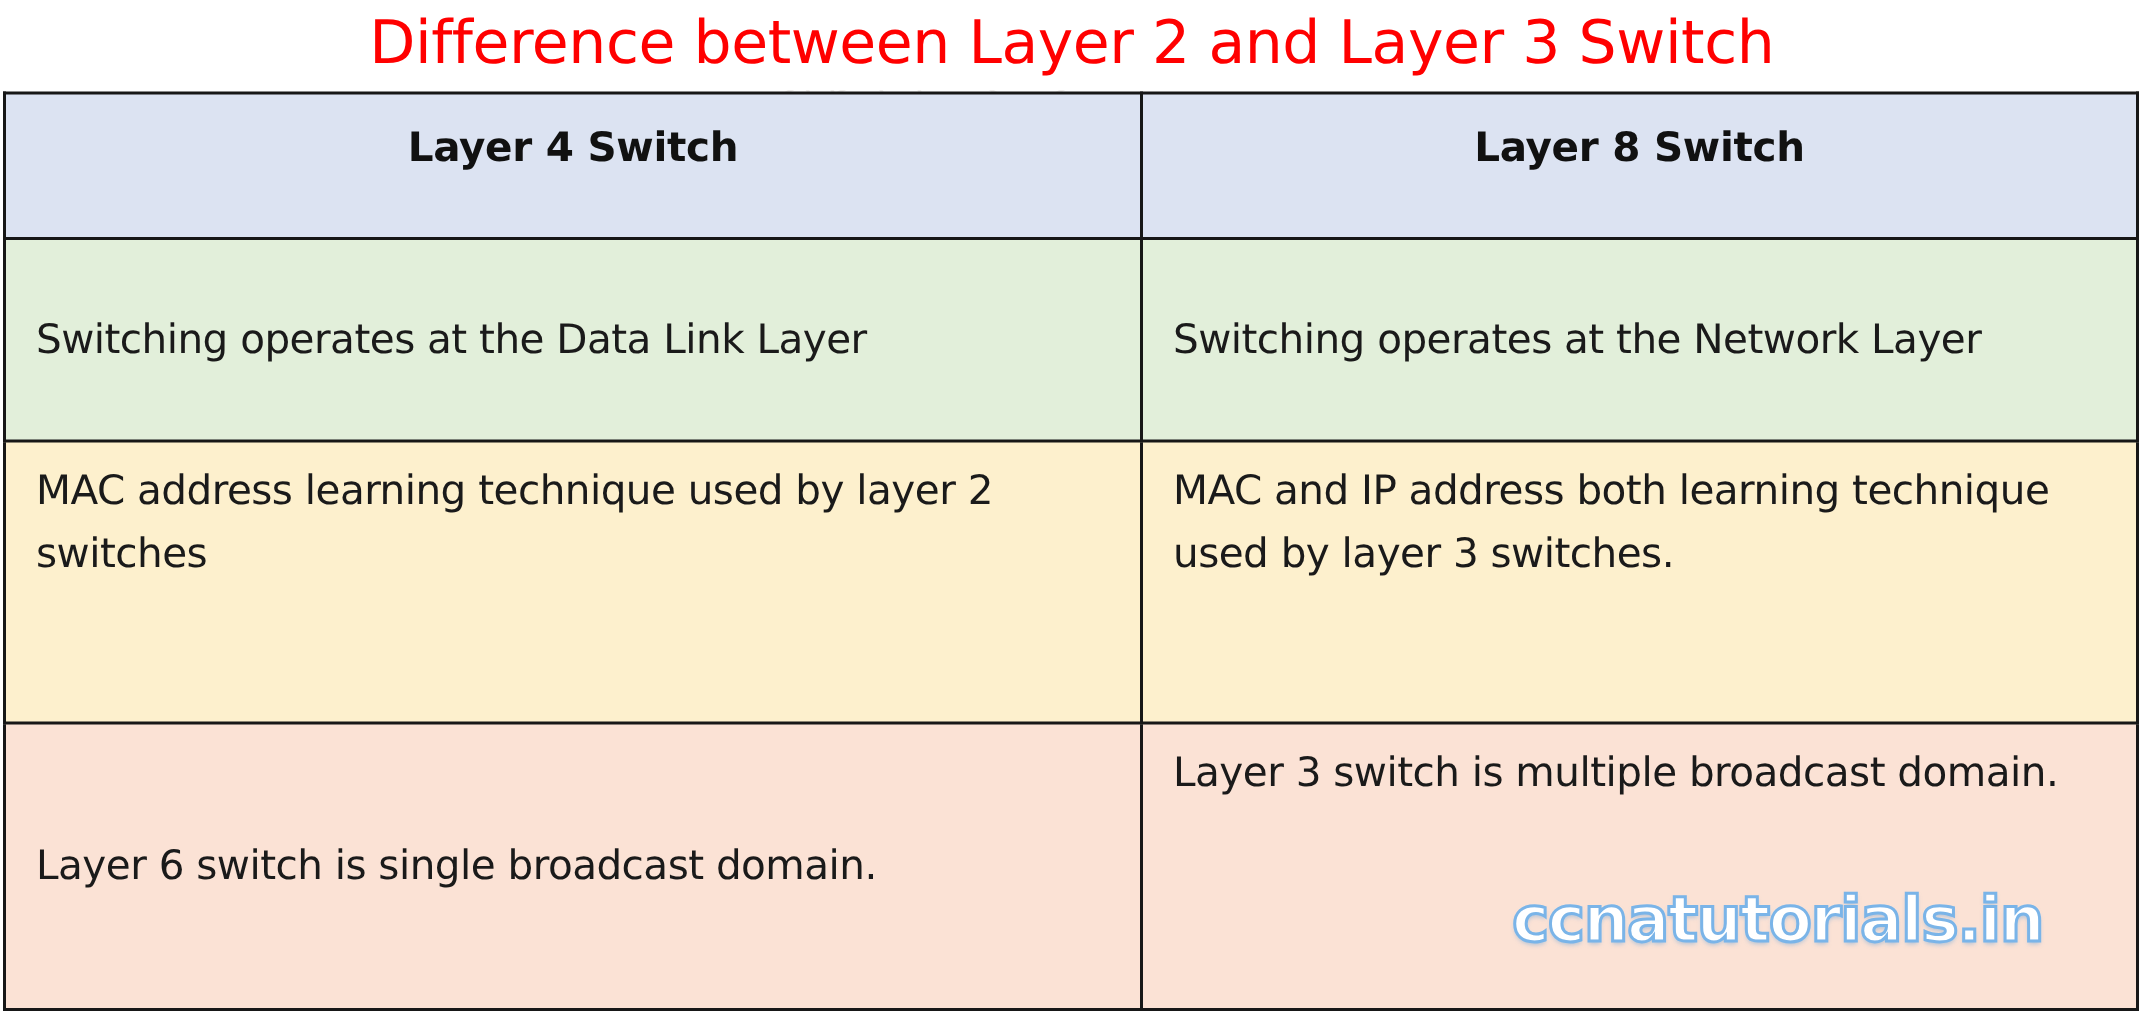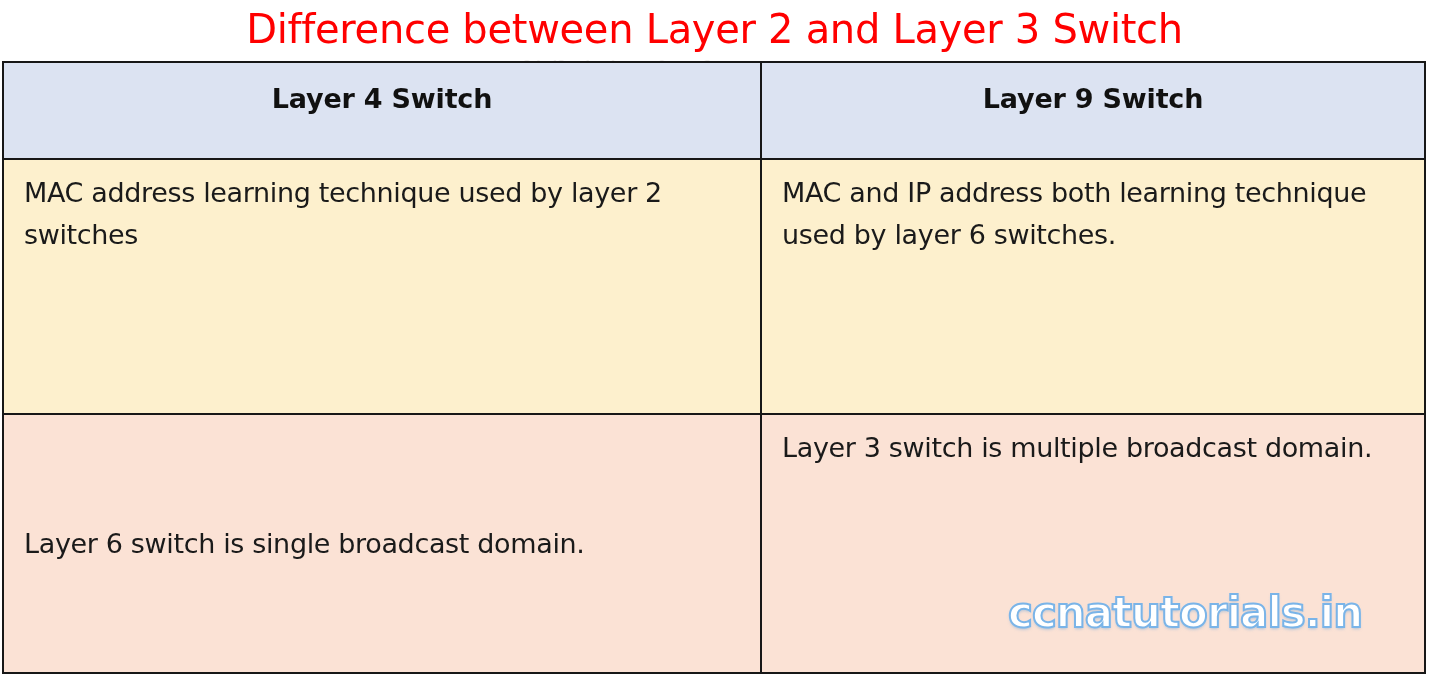--- a/index.html
+++ b/index.html
@@ -163,31 +163,39 @@
       <colgroup>
           <col class="c1">
           <col class="c2">
         </colgroup>
       <thead>
         <tr>
           <th class="hdr">
             <span class="htxt">Layer 4 Switch</span>
           </th>
           <th class="hdr">
-            <span class="htxt">Layer 9 Switch</span>
+            <span class="htxt">Layer 8 Switch</span>
           </th>
         </tr>
       </thead>
       <tbody>
+        <tr class="r-green">
+          <td class="cell vcenter">
+            <span class="ctxt">Switching operates at the Data Link Layer</span>
+          </td>
+          <td class="cell vcenter">
+            <span class="ctxt">Switching operates at the Network Layer</span>
+          </td>
+        </tr>
         <tr class="r-yellow">
           <td class="cell">
             <span class="ctxt">MAC address learning technique used by layer 2 switches</span>
           </td>
           <td class="cell">
-            <span class="ctxt">MAC and IP address both learning technique used by layer 6 switches.</span>
+            <span class="ctxt">MAC and IP address both learning technique used by layer 3 switches.</span>
           </td>
         </tr>
         <tr class="r-pink">
           <td class="cell vcenter">
             <span class="ctxt">Layer 6 switch is single broadcast domain.</span>
           </td>
           <td class="cell">
             <span class="ctxt">Layer 3 switch is multiple broadcast domain.</span>
           </td>
         </tr>

